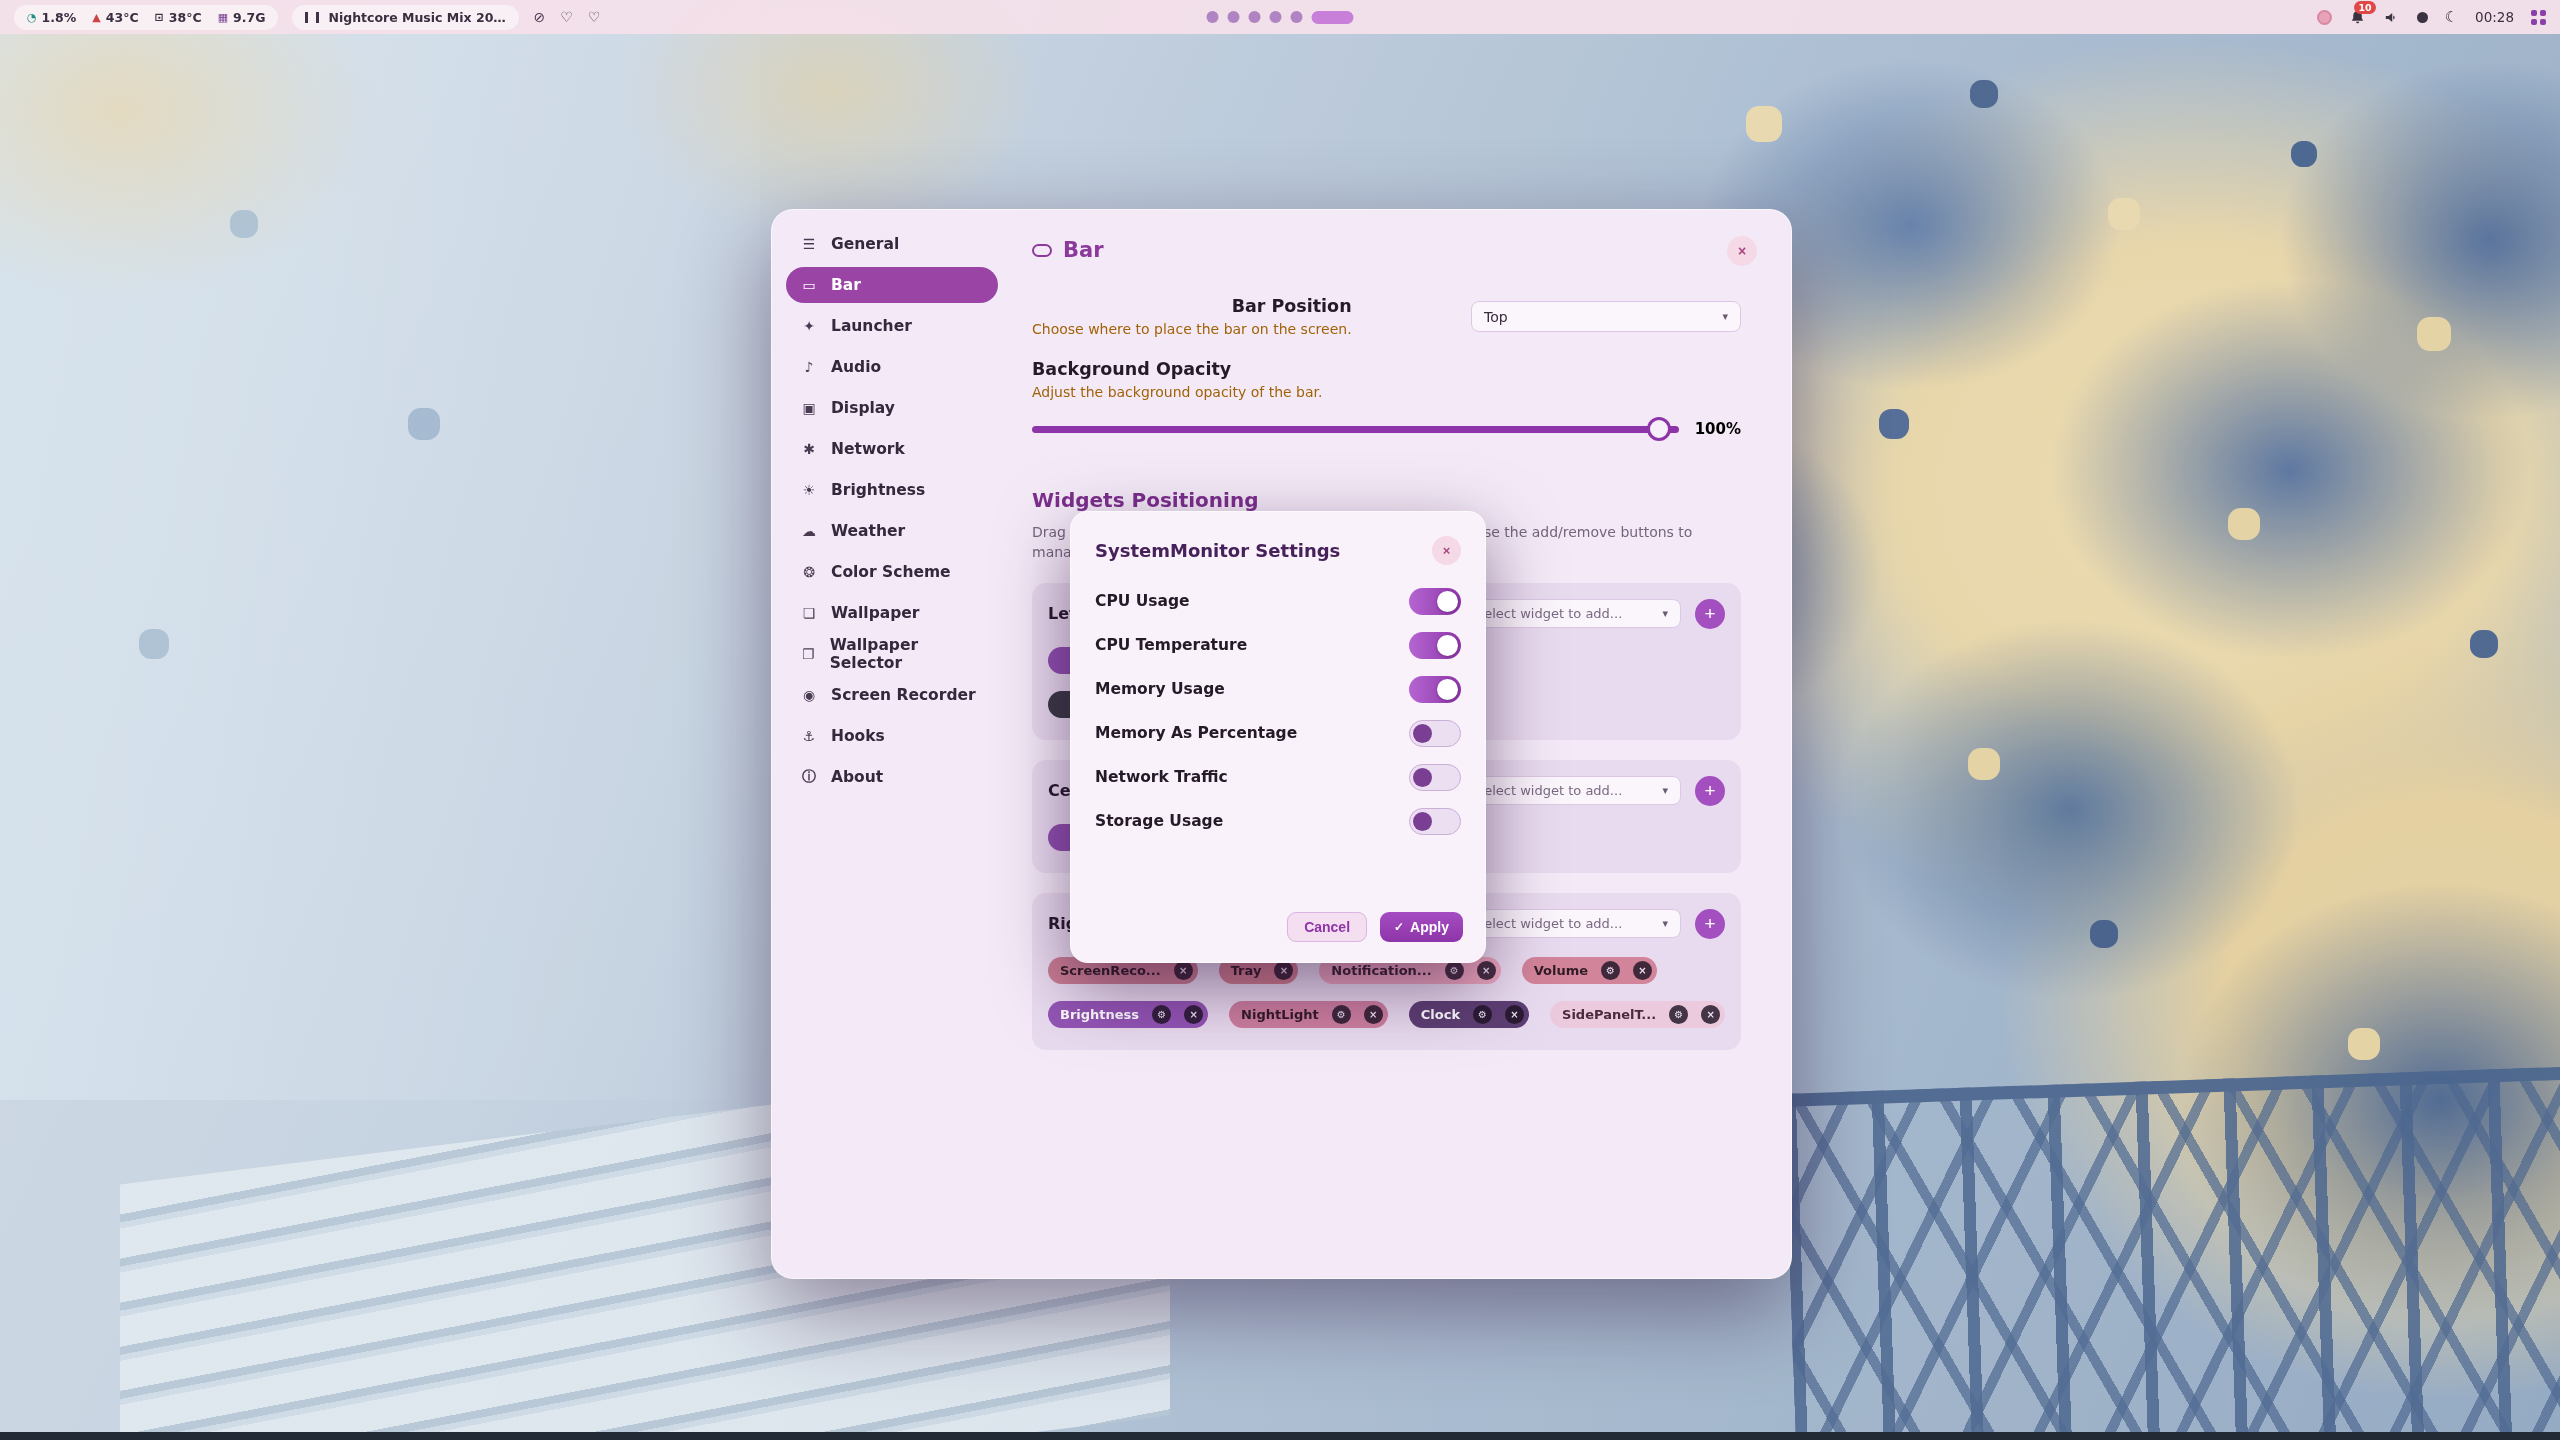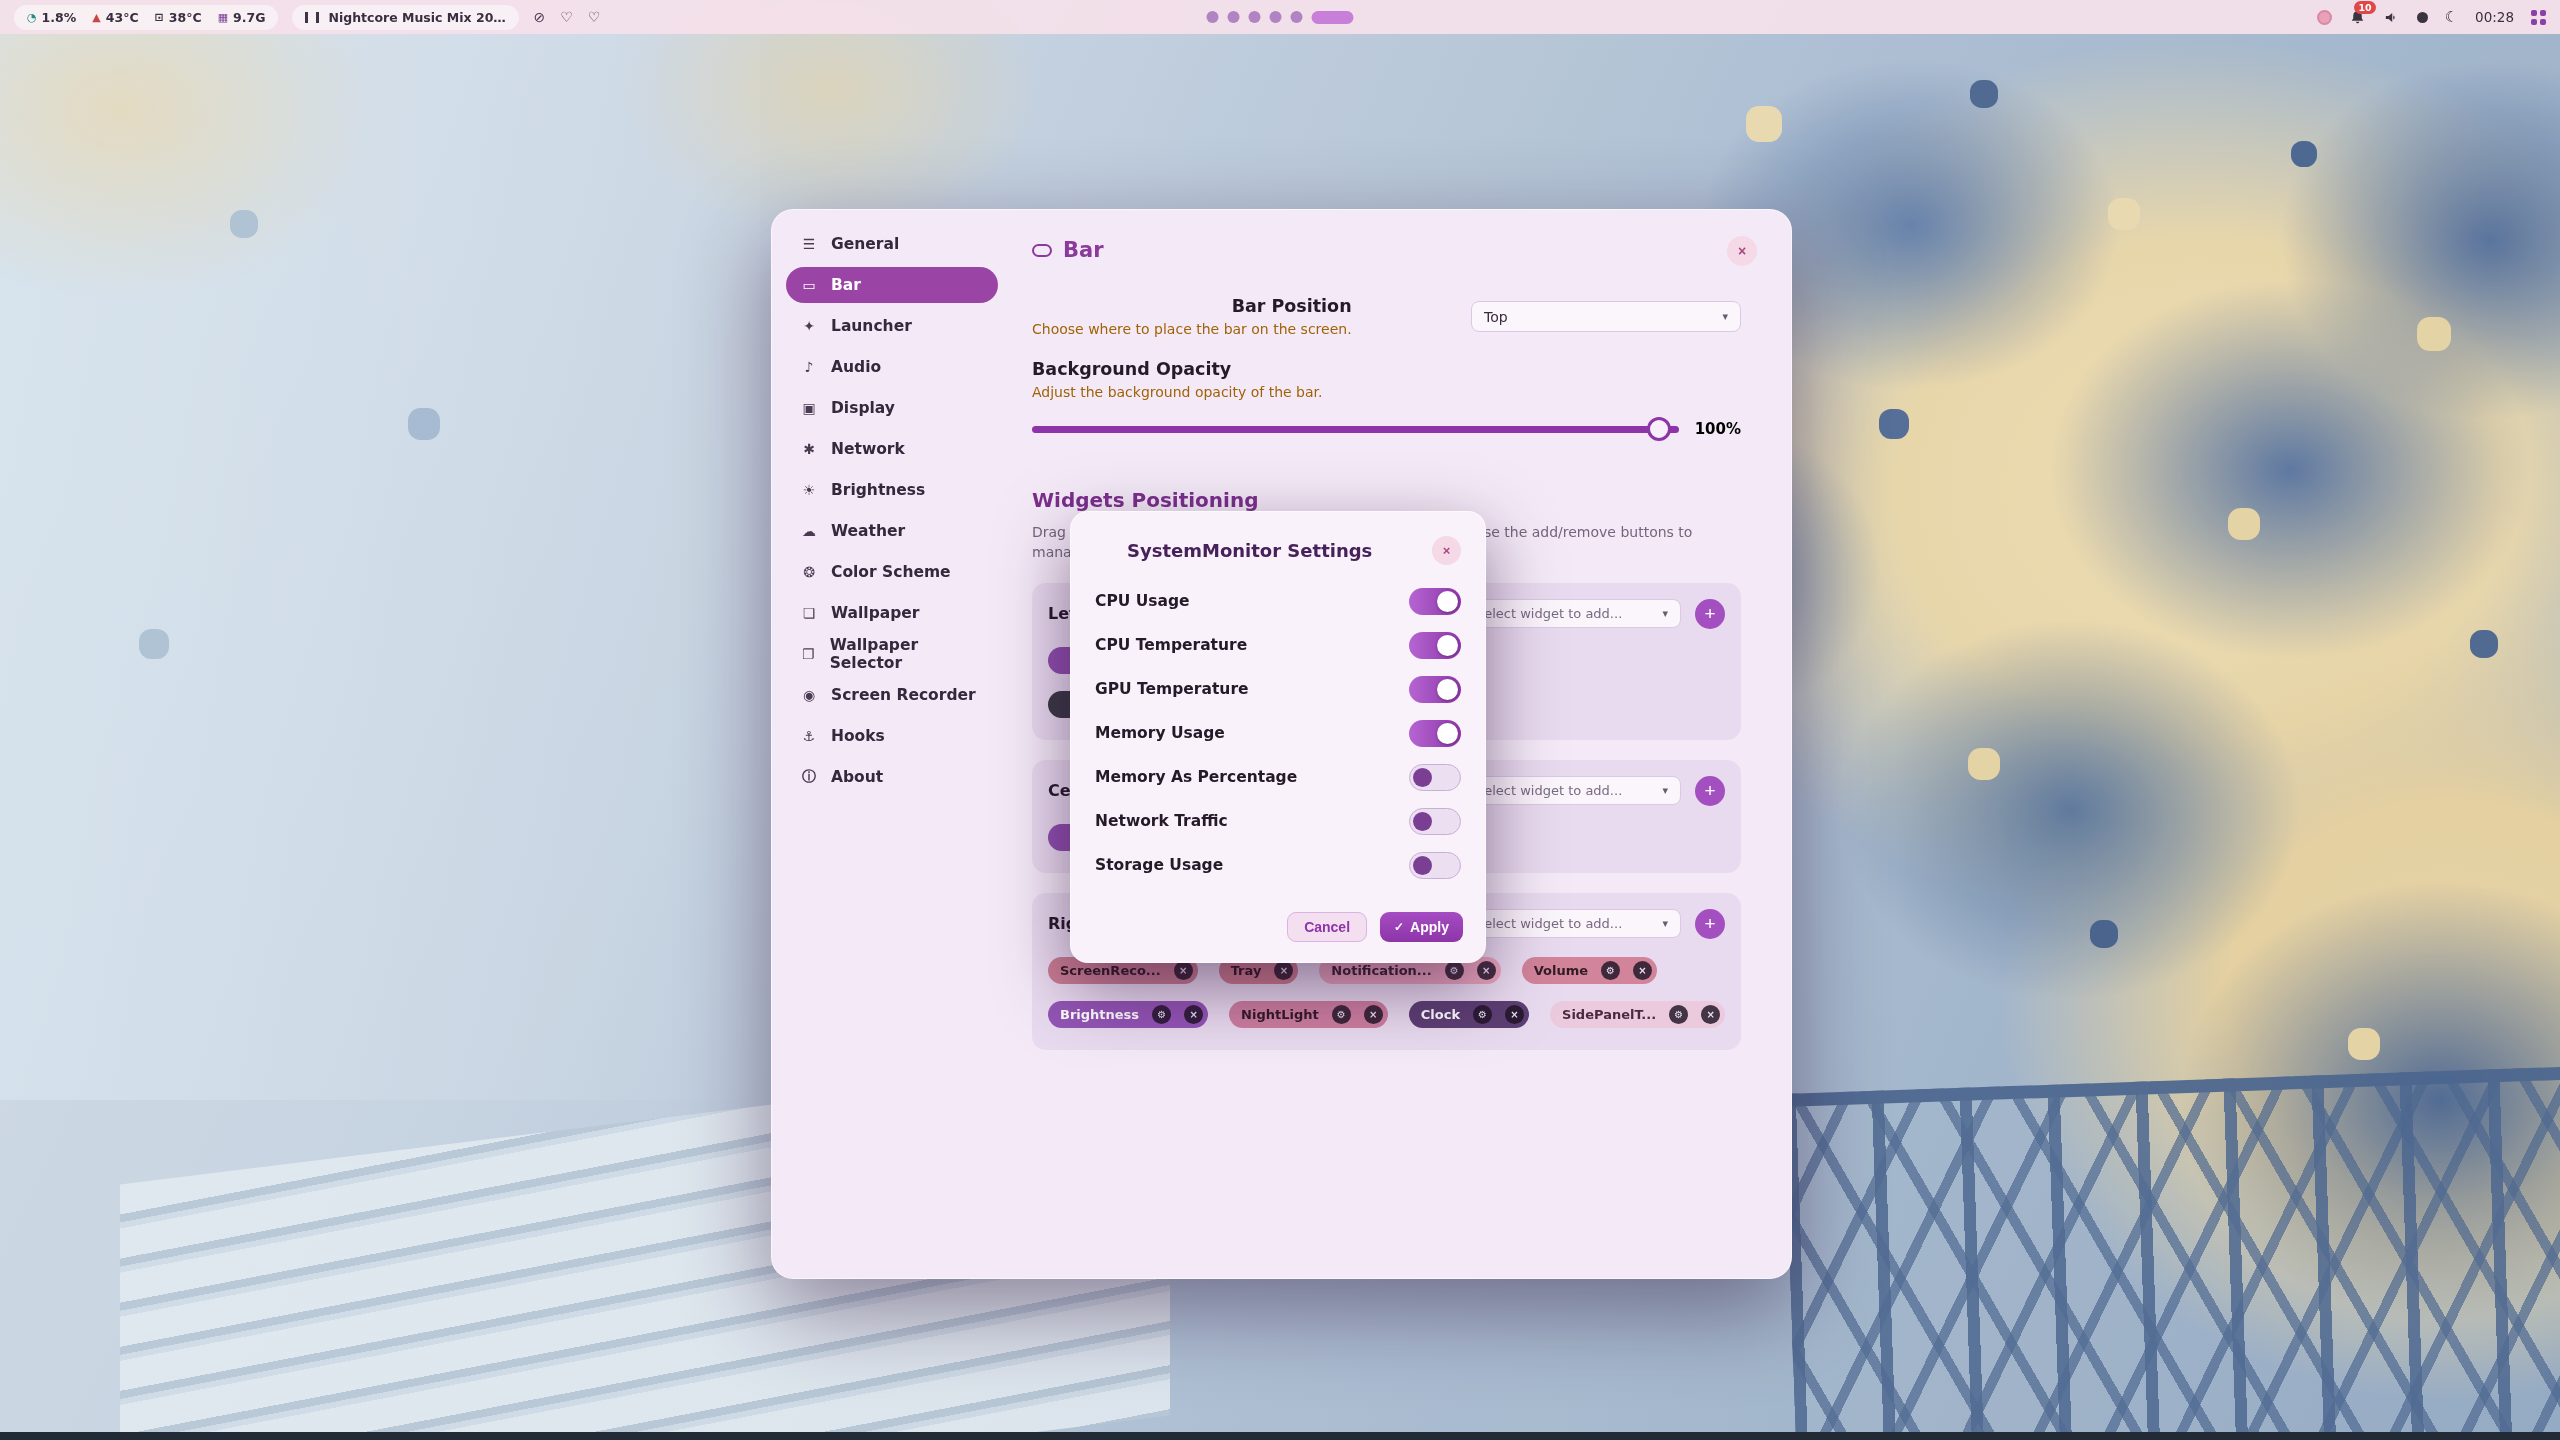--- a/index.html
+++ b/index.html
@@ -109,21 +109,21 @@
   .chip{display:inline-flex;align-items:center;gap:13px;height:27px;border-radius:14px;
     padding:0 5px 0 12px;font-size:13px;font-weight:600;box-sizing:border-box;cursor:grab;flex:0 0 auto;}
   .cbtn{width:19px;height:19px;border-radius:50%;background:rgba(30,20,36,.82);color:#ece2f2;
     display:flex;align-items:center;justify-content:center;font-size:10px;cursor:pointer;flex:0 0 auto;}
 
   
   .modal{position:absolute;left:1070px;top:511px;width:416px;height:452px;z-index:30;
     background:#faf2fb;border-radius:18px;border:1px solid rgba(255,255,255,.6);
     box-shadow:0 24px 70px rgba(40,8,52,.5);padding:24px;box-sizing:border-box;}
   .modal-hd{display:flex;justify-content:space-between;align-items:center;}
-  .modal-title{font-size:18px;font-weight:bold;color:#46215a;margin-left:32px;}
+  .modal-title{font-size:18px;font-weight:bold;color:#46215a;}
   .modal-close{width:29px;height:29px;font-size:13px;}
   .toggle-list{margin-top:14px;}
   .trow{height:44px;display:flex;align-items:center;justify-content:space-between;}
   .tlabel{font-size:15.5px;font-weight:600;color:#241a28;}
   .toggle{width:52px;height:27px;border-radius:14px;position:relative;cursor:pointer;box-sizing:border-box;flex:0 0 auto;}
   .toggle.on{background:linear-gradient(90deg,#b565d2,#8d35a8);}
   .toggle.on .knob{position:absolute;right:3px;top:3px;width:21px;height:21px;background:#fff;border-radius:50%;box-shadow:0 1px 3px rgba(0,0,0,.3);}
   .toggle.off{background:#ecdff2;border:1.5px solid #c9aed6;}
   .toggle.off .knob{position:absolute;left:3px;top:3px;width:19px;height:19px;background:#7a3f92;border-radius:50%;}
   .modal-actions{position:absolute;right:22px;bottom:20px;display:flex;gap:13px;}
@@ -430,26 +430,20 @@
           <div class="knob"></div>
         </div>
       </div>
       <div class="trow">
         <span class="tlabel">CPU Temperature</span>
         <div class="toggle on">
           <div class="knob"></div>
         </div>
       </div>
       <div class="trow">
-        <span class="tlabel">GPU Temperature</span>
-        <div class="toggle on">
-          <div class="knob"></div>
-        </div>
-      </div>
-      <div class="trow">
         <span class="tlabel">Memory Usage</span>
         <div class="toggle on">
           <div class="knob"></div>
         </div>
       </div>
       <div class="trow">
         <span class="tlabel">Memory As Percentage</span>
         <div class="toggle off">
           <div class="knob"></div>
         </div>

